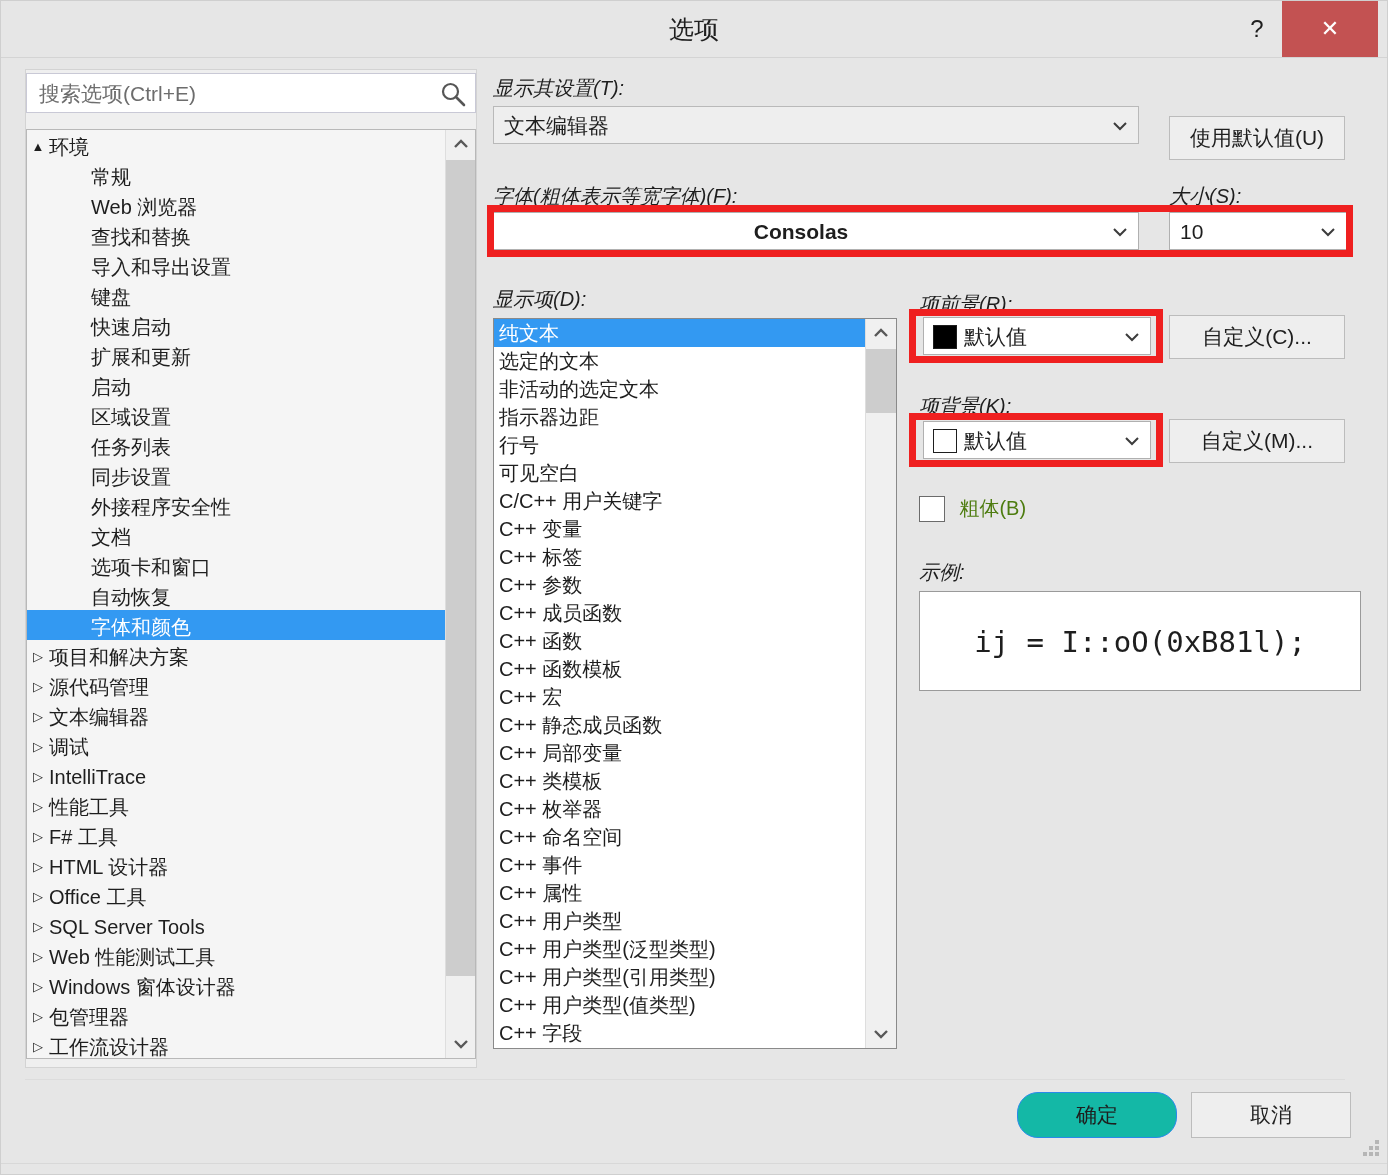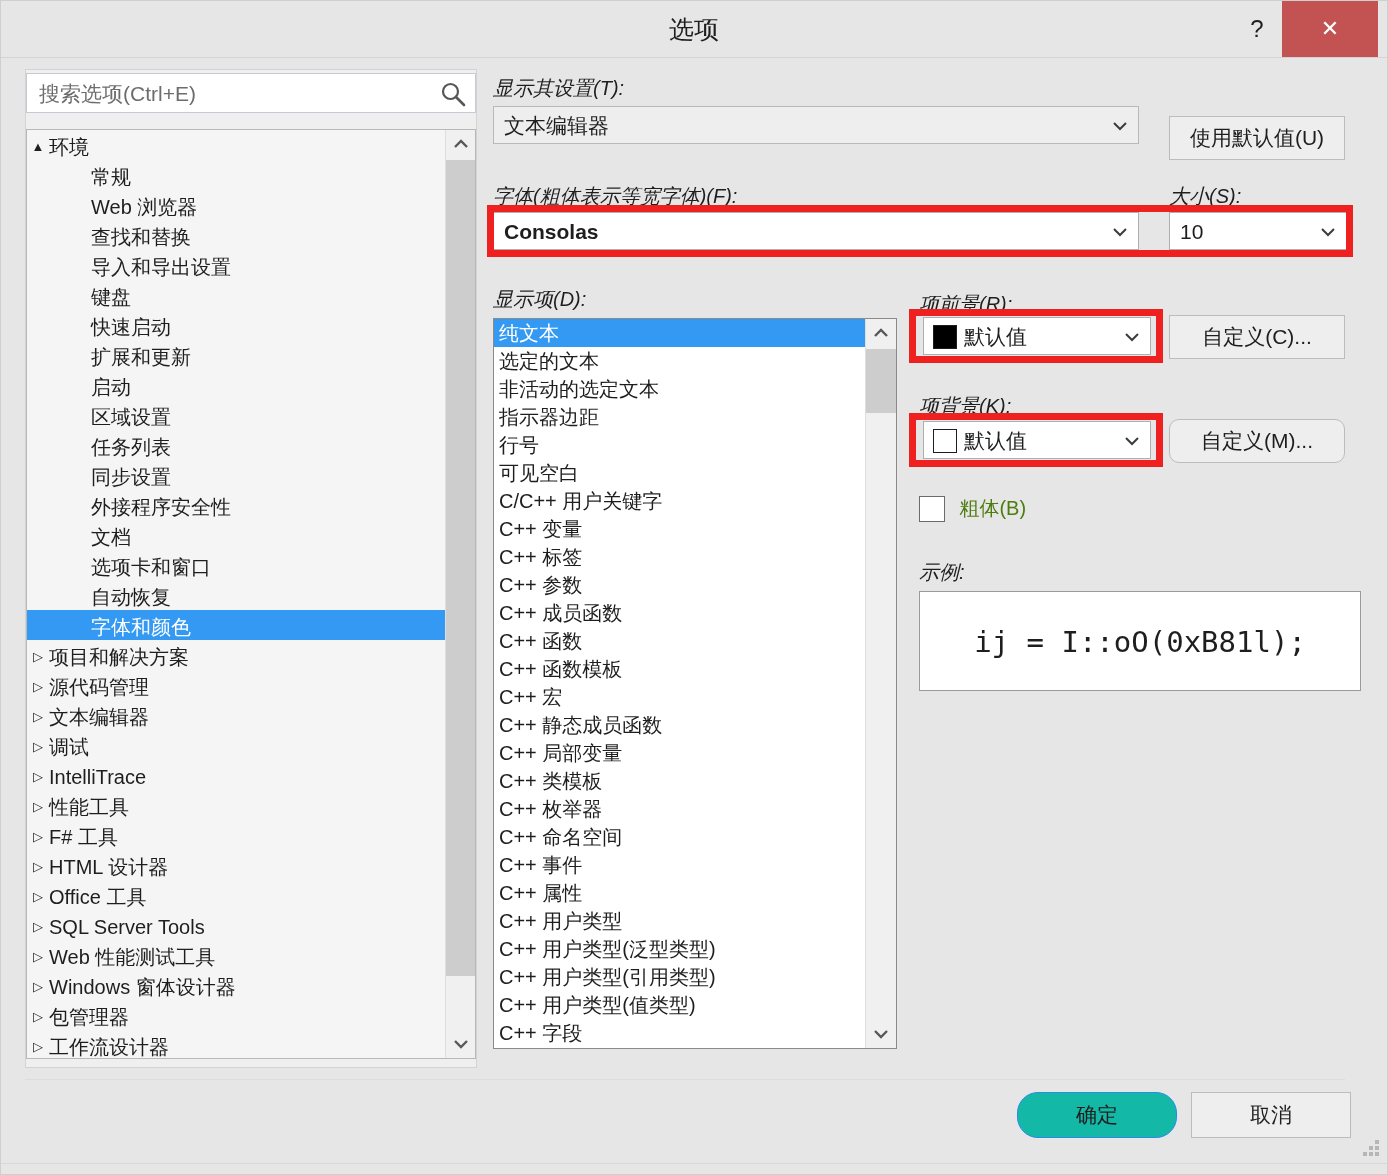--- a/index.html
+++ b/index.html
@@ -133,21 +133,21 @@
   .btn.primary { border-color: #2a8aea; background: #14b8a6; border-radius: 21px; }
 
   
   #lbl-show-settings { left: 492px; top: 74px; }
   #combo-show-settings { left: 492px; top: 105px; width: 646px; height: 38px; }
   #btn-use-default { left: 1168px; top: 105px; width: 176px; height: 44px; line-height: 42px; margin-top: 10px; }
 
   
   #lbl-font { left: 492px; top: 182px; }
   #lbl-size { left: 1168px; top: 182px; }
-  #combo-font { left: 492px; top: 211px; width: 646px; height: 38px; font-weight: bold; }
+  #combo-font { left: 492px; top: 211px; width: 646px; height: 38px; font-weight: bold; text-align: center; }
   #combo-size { left: 1168px; top: 211px; width: 178px; height: 38px; }
   #hl-font {
     position: absolute; left: 486px; top: 204px; width: 866px; height: 52px;
     border: 7px solid #ef2020; box-sizing: border-box; pointer-events: none;
   }
 
   
   #lbl-display-items { left: 492px; top: 285px; }
   #list-box {
     position: absolute; left: 492px; top: 317px; width: 404px; height: 731px;
@@ -183,21 +183,21 @@
   #lbl-foreground { left: 918px; top: 290px; }
   #combo-foreground { left: 922px; top: 316px; width: 228px; height: 38px; }
   #btn-custom-fg { left: 1168px; top: 314px; width: 176px; height: 44px; line-height: 42px; }
   #hl-fg {
     position: absolute; left: 908px; top: 308px; width: 254px; height: 54px;
     border: 7px solid #ef2020; box-sizing: border-box; pointer-events: none;
   }
 
   #lbl-background { left: 918px; top: 392px; }
   #combo-background { left: 922px; top: 420px; width: 228px; height: 38px; }
-  #btn-custom-bg { left: 1168px; top: 418px; width: 176px; height: 44px; line-height: 42px; border-radius: 10px; }
+  #btn-custom-bg { left: 1168px; top: 418px; width: 176px; height: 44px; line-height: 42px; }
   #hl-bg {
     position: absolute; left: 908px; top: 412px; width: 254px; height: 54px;
     border: 7px solid #ef2020; box-sizing: border-box; pointer-events: none;
   }
 
   .swatch {
     position: absolute; left: 9px; top: 7px; width: 24px; height: 24px;
     border: 1px solid #1e1e1e; box-sizing: border-box;
   }
   .combo.with-swatch .val { left: 40px; }

